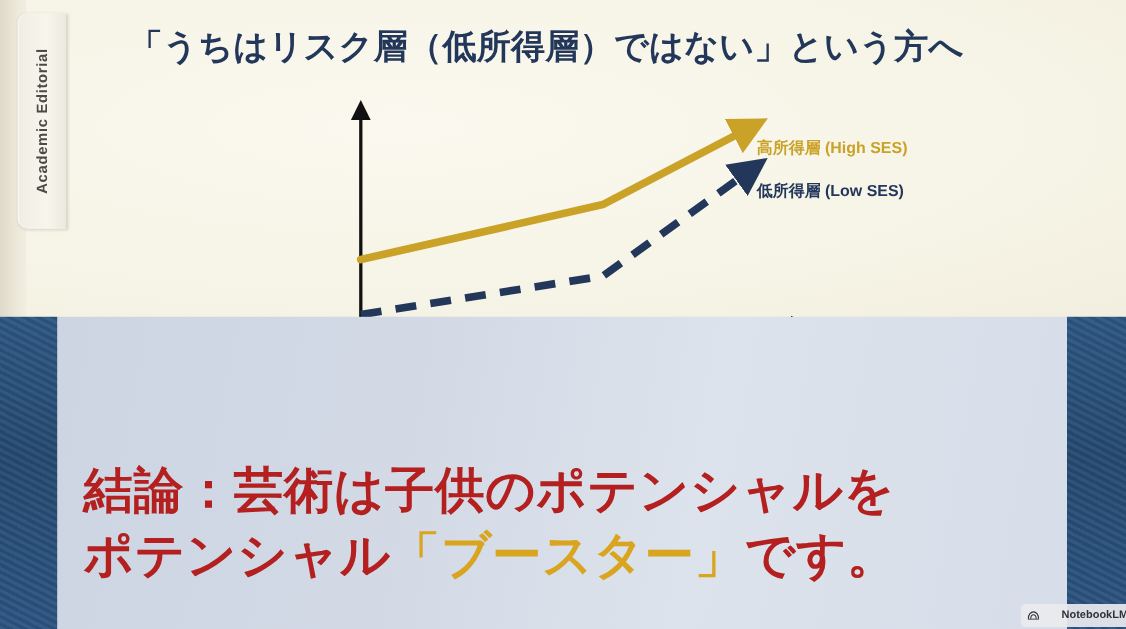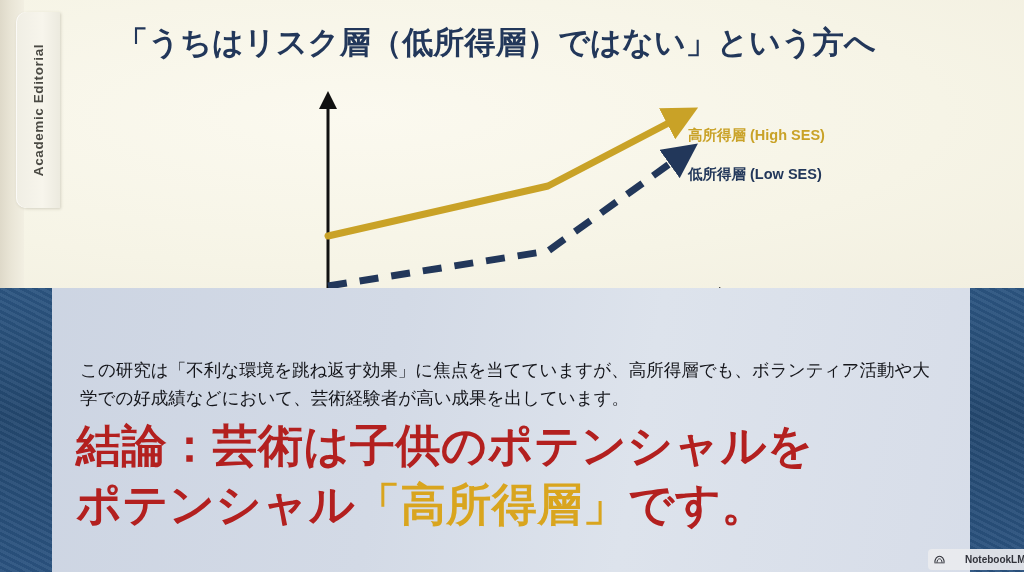--- a/index.html
+++ b/index.html
@@ -141,25 +141,24 @@
         <div class="lg-low">低所得層 (Low SES)</div>
       </div>
     </div>
   </div>
 
   <div class="bottom-section">
     <div class="band band-left"></div>
     <div class="band band-right"></div>
   </div>
 
-  <div class="body-text">この研究は「不利な環境を跳ね返す効果」に焦点を当てていますが、高所得層でも、ボランティア活動や大学での好成績などにおいて、芸術経験者が高い成果を出しています。</div>
 
   <div class="conclusion">
     <div>結論：芸術は子供のポテンシャルを</div>
-    <div><span>ポテンシャル</span><span class="gold">「高所得層」</span><span>です。</span></div>
+    <div><span>ポテンシャル</span><span class="gold">「ブースター」</span><span>です。</span></div>
   </div>
 
   <div class="badge">
     <span>
       <svg width="11" height="11" viewBox="0 0 16 16">
         <path d="M1.2 12.5 C1.2 6.8 4.6 3.2 8 3.2 C11.4 3.2 14.8 6.8 14.8 12.5" fill="none" stroke="#30323a" stroke-width="1.5"></path>
         <path d="M4.4 12.5 C4.4 9 6 7 8 7 C10 7 11.6 9 11.6 12.5" fill="none" stroke="#30323a" stroke-width="1.4"></path>
         <path d="M0.6 12.9 L15.4 12.9" stroke="#30323a" stroke-width="1.2"></path>
       </svg>
     </span>

